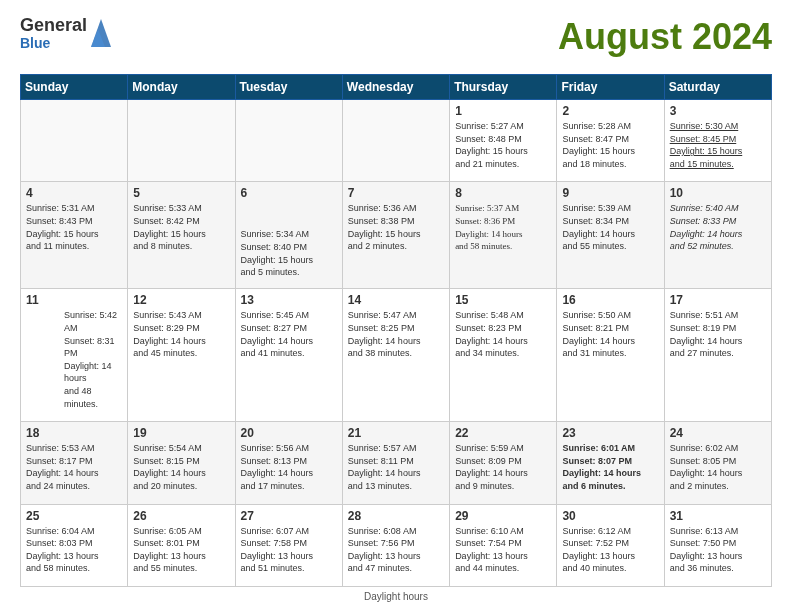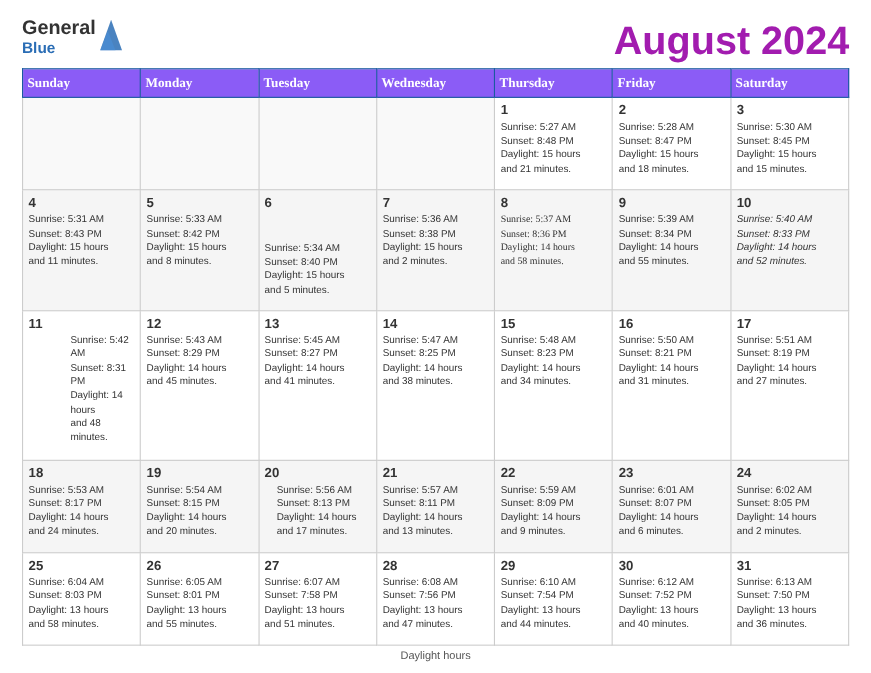--- a/index.html
+++ b/index.html
@@ -14,21 +14,21 @@
       width: 792px;
       height: 612px;
       padding: 16px 20px 10px 20px;
       display: flex;
       flex-direction: column;
     }
     .header {
       display: flex;
       justify-content: space-between;
       align-items: flex-start;
-      margin-bottom: 4px;
+      margin-bottom: 16px;
       gap: 46px;
     }
     .logo {
       display: flex;
       align-items: center;
     }
     .logo-text {
       display: flex;
       flex-direction: column;
       line-height: 1.1;
@@ -46,42 +46,41 @@
     .logo-icon {
       margin-left: 4px;
       margin-top: 2px;
     }
     .title-block {
       text-align: right;
     }
     .title-month {
       font-size: 36px;
       font-weight: bold;
-      color: #a21caf;
+      color: #4d7c0f;
     }
     .title-location {
       font-size: 16px;
       color: #555;
     }
     .calendar {
       flex: 1;
       border: 1px solid #ccc;
       border-collapse: collapse;
       width: 100%;
       table-layout: fixed;
     }
     .calendar th {
-      background: #8b5cf6;
+      background: #0c4a6e;
       color: #fff;
       font-size: 12px;
       font-weight: bold;
       padding: 5px 4px;
       text-align: left;
       border: 1px solid #1a5aa0;
-      font-family: Liberation Serif, serif;
     }
     .calendar td {
       border: 1px solid #ccc;
       vertical-align: top;
       padding: 4px 5px;
       font-size: 9.5px;
       color: #333;
       background: #fff;
       height: 78px;
     }
@@ -158,21 +157,21 @@
           </td>
           <td>
             <span class="day-num">2</span>
             <div class="day-info" style="white-space: pre-line;">Sunrise: 5:28 AM
 Sunset: 8:47 PM
 Daylight: 15 hours
 and 18 minutes.</div>
           </td>
           <td>
             <span class="day-num">3</span>
-            <div class="day-info" style="white-space: pre-line;">Sunrise: 5:30 AM
+            <div class="day-info" style="white-space: pre-line; text-decoration: underline;">Sunrise: 5:30 AM
 Sunset: 8:45 PM
 Daylight: 15 hours
 and 15 minutes.</div>
           </td>
         </tr>
         <tr>
           <td>
             <span class="day-num">4</span>
             <div class="day-info" style="white-space: pre-line;">Sunrise: 5:31 AM
 Sunset: 8:43 PM
@@ -283,42 +282,42 @@
           </td>
           <td>
             <span class="day-num">19</span>
             <div class="day-info" style="white-space: pre-line;">Sunrise: 5:54 AM
 Sunset: 8:15 PM
 Daylight: 14 hours
 and 20 minutes.</div>
           </td>
           <td>
             <span class="day-num">20</span>
-            <div class="day-info" style="white-space: pre-line; margin-left: 11px;">Sunrise: 5:56 AM
+            <div class="day-info" style="white-space: pre-line;">Sunrise: 5:56 AM
 Sunset: 8:13 PM
 Daylight: 14 hours
 and 17 minutes.</div>
           </td>
           <td>
             <span class="day-num">21</span>
             <div class="day-info" style="white-space: pre-line;">Sunrise: 5:57 AM
 Sunset: 8:11 PM
 Daylight: 14 hours
 and 13 minutes.</div>
           </td>
           <td>
             <span class="day-num">22</span>
             <div class="day-info" style="white-space: pre-line;">Sunrise: 5:59 AM
 Sunset: 8:09 PM
 Daylight: 14 hours
 and 9 minutes.</div>
           </td>
           <td>
             <span class="day-num">23</span>
-            <div class="day-info" style="white-space: pre-line;">Sunrise: 6:01 AM
+            <div class="day-info" style="white-space: pre-line; font-weight: bold;">Sunrise: 6:01 AM
 Sunset: 8:07 PM
 Daylight: 14 hours
 and 6 minutes.</div>
           </td>
           <td>
             <span class="day-num">24</span>
             <div class="day-info" style="white-space: pre-line;">Sunrise: 6:02 AM
 Sunset: 8:05 PM
 Daylight: 14 hours
 and 2 minutes.</div>

